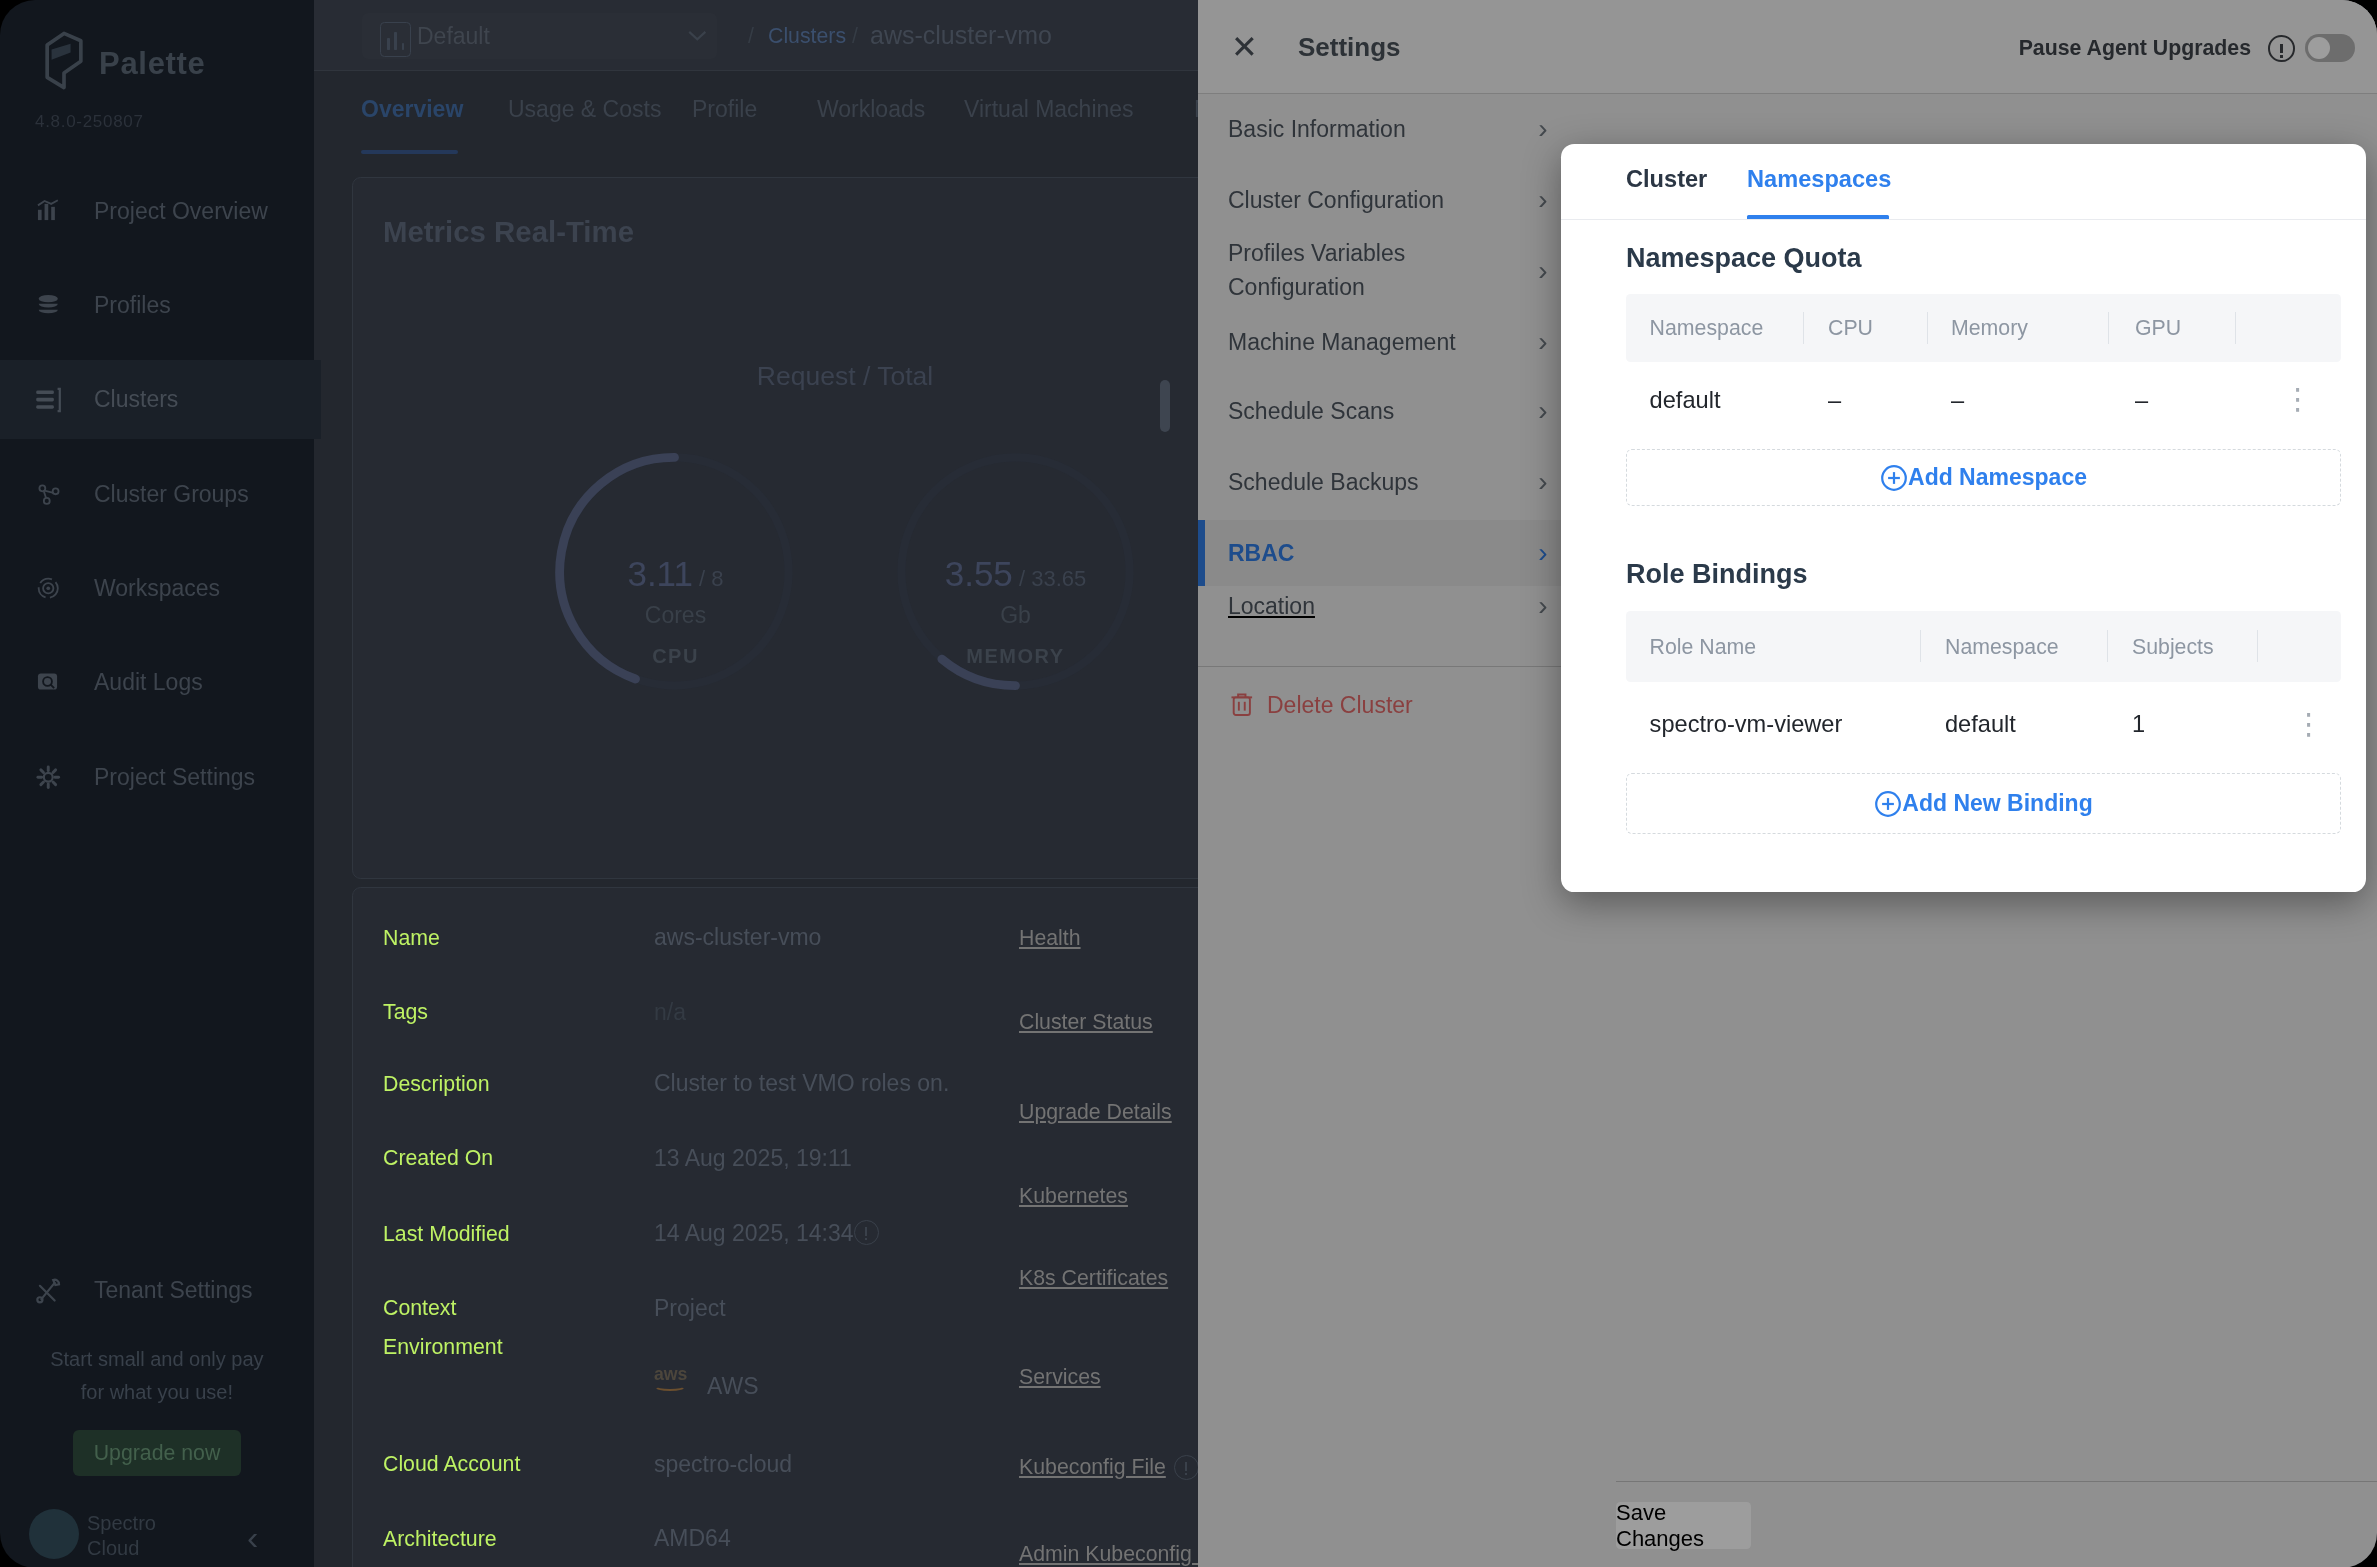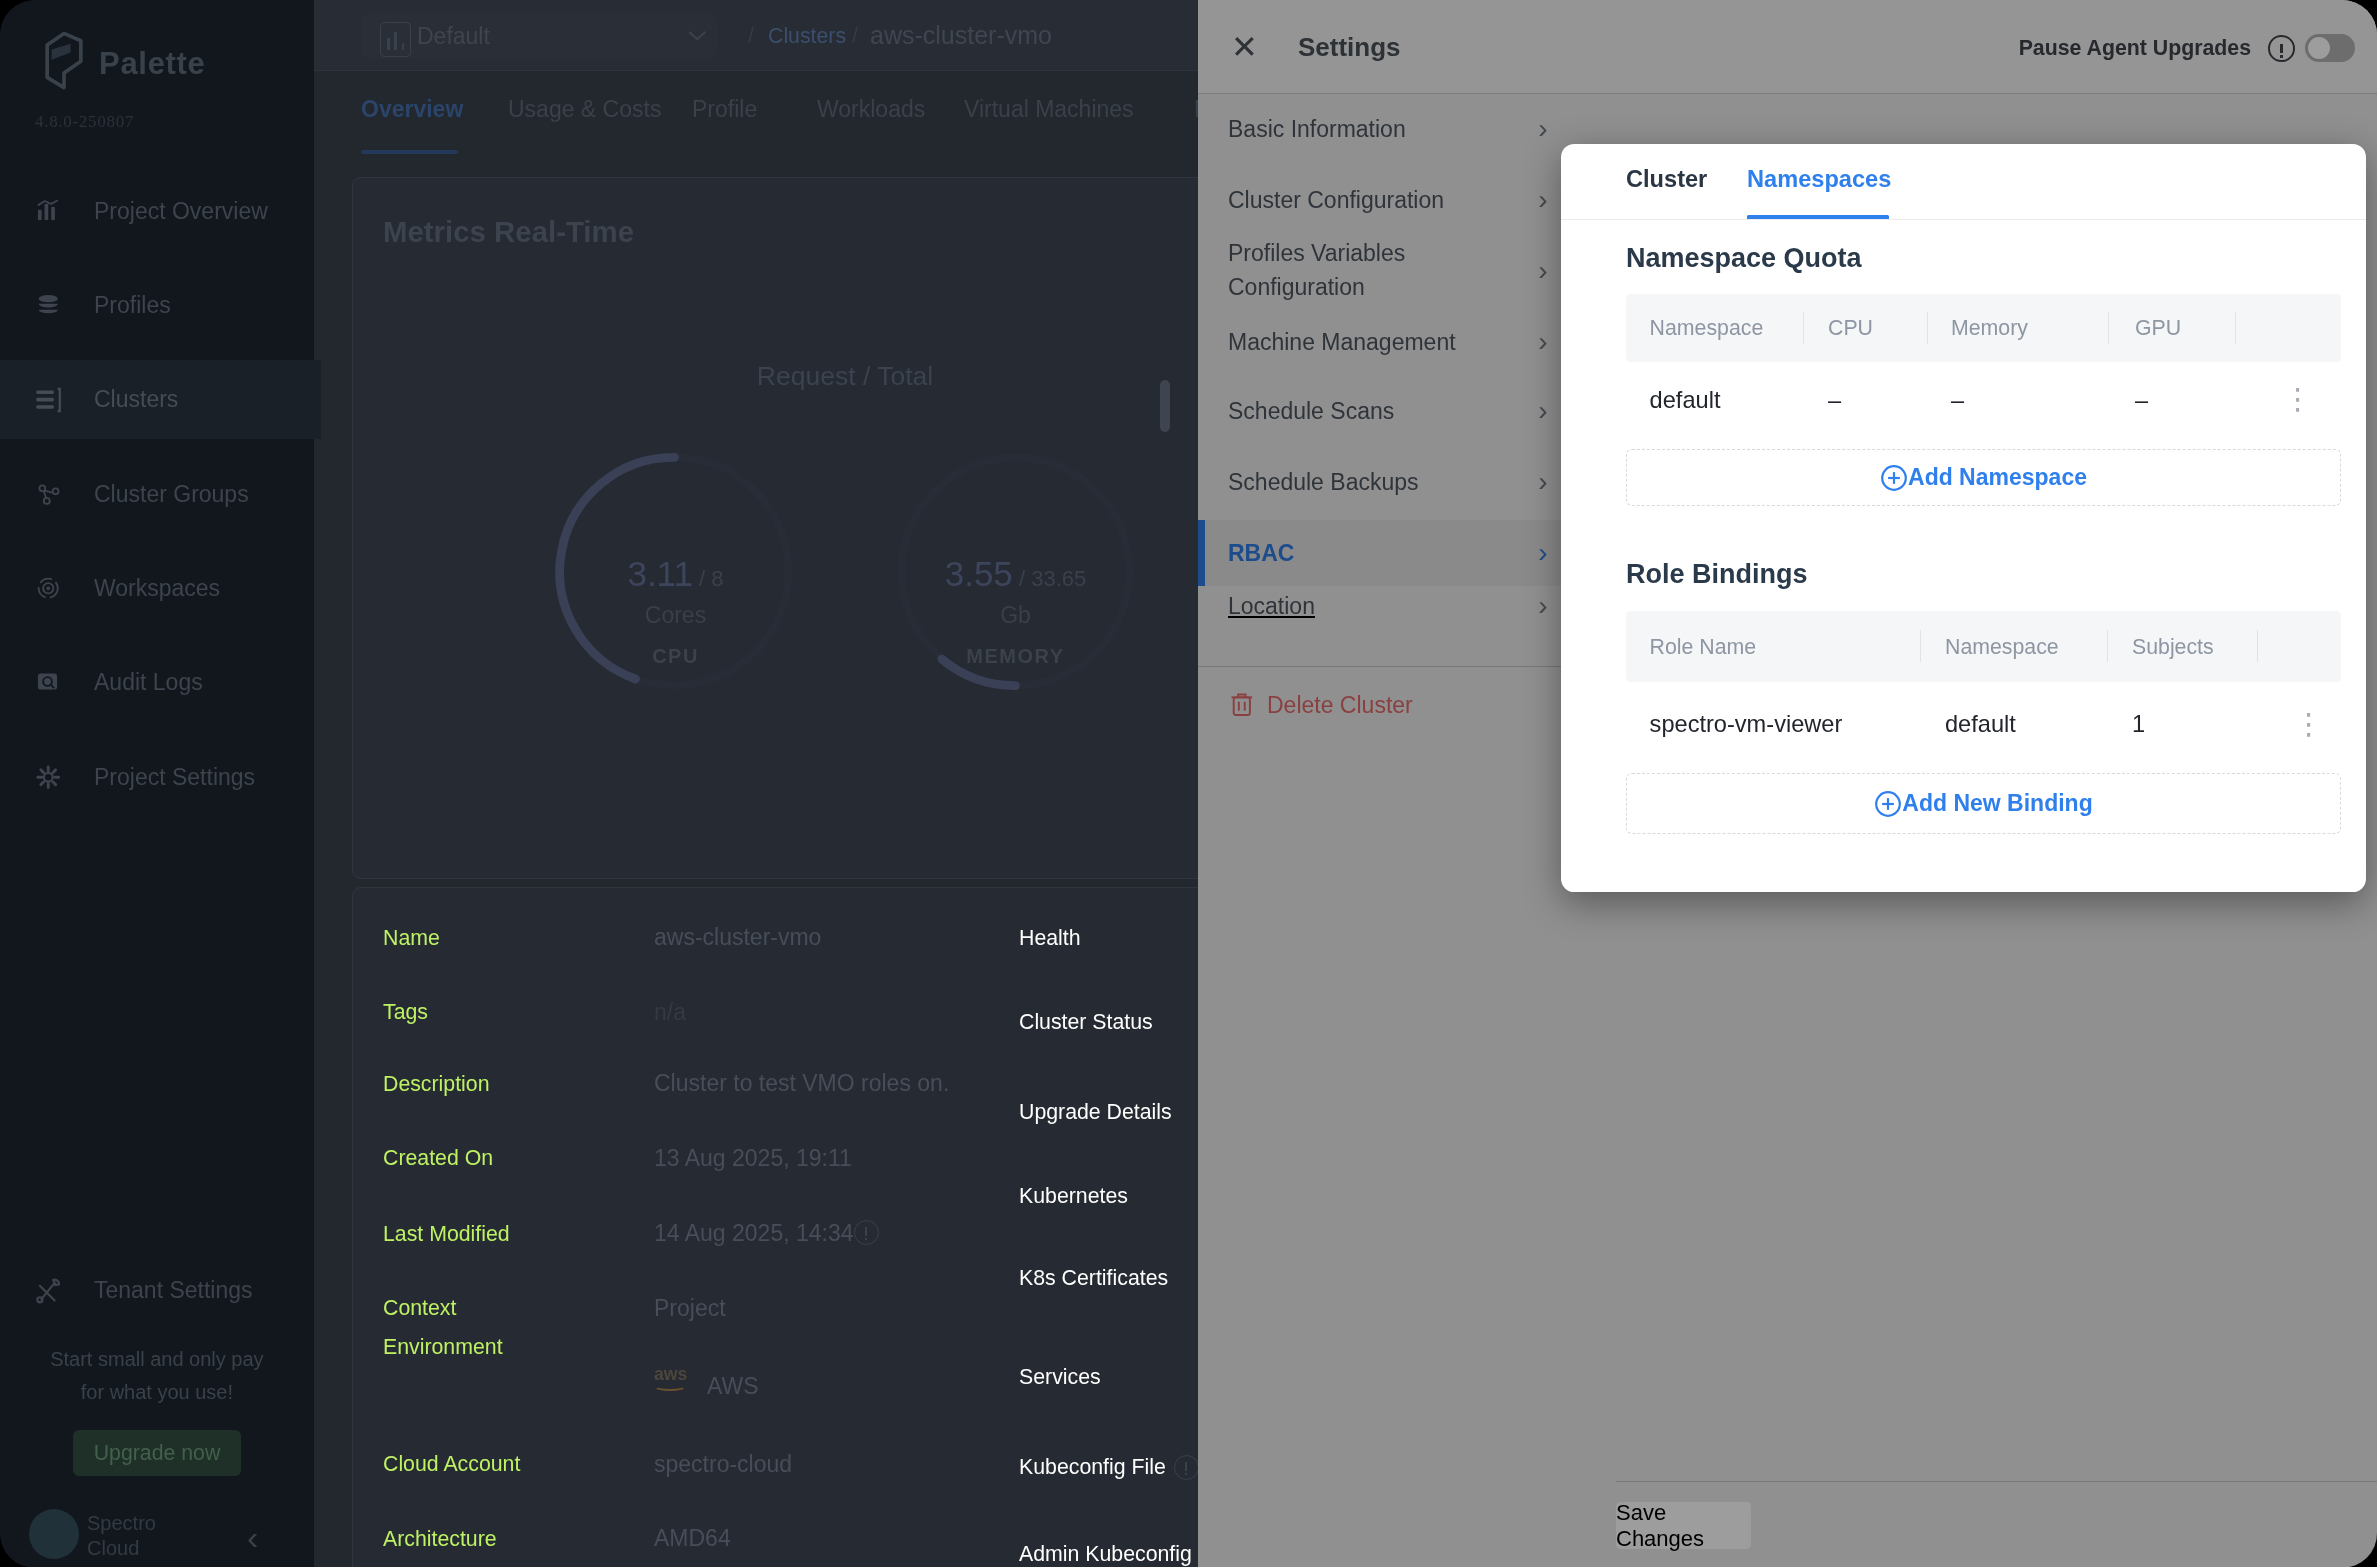--- a/index.html
+++ b/index.html
@@ -7,21 +7,21 @@
   #app{
     position:relative;width:2377px;height:1568px;background:#000;
     border-radius:35px;overflow:hidden;
     font-family:"Liberation Sans","DejaVu Sans",sans-serif;
   }
   .abs{position:absolute;}
 
   
   #sidebar{left:0;top:0;width:314px;height:1568px;background:#12171e;}
   .brand-name{left:99px;top:46px;font-size:31px;font-weight:600;color:#39414a;letter-spacing:0.7px;}
-  .version{left:35px;top:112px;font-size:17px;color:#2b313a;letter-spacing:0.7px;font-family:Liberation Serif, serif;}
+  .version{left:35px;top:112px;font-size:17px;color:#2b313a;letter-spacing:0.7px;}
   .side-item{left:0;width:321px;height:79px;display:flex;align-items:center;color:#3d444d;}
   .side-item .lbl{margin-left:94px;font-size:23px;}
   .side-item .ic{position:absolute;left:32px;width:32px;height:32px;display:flex;align-items:center;justify-content:center;}
   .side-active{background:#1a2028;}
   .promo{left:29.4px;width:255px;text-align:center;font-size:20px;color:#39414b;}
   .upgrade-btn{left:73px;top:1430px;width:168px;height:46px;border-radius:5.9px;background:#1e3027;
     display:flex;align-items:center;justify-content:center;font-size:21.3px;color:#43604c;}
   .avatar{left:29.4px;top:1509px;width:50px;height:50px;border-radius:50%;background:#20313a;}
   .orgline{left:87px;font-size:20px;color:#323a43;}
   .collapse{left:247px;top:1518px;font-size:34px;color:#39414b;}
@@ -43,21 +43,21 @@
   .metrics-title{left:383px;top:215px;font-size:29.4px;font-weight:700;color:#3c434f;}
   .req-total{left:661px;top:361px;width:368px;text-align:center;font-size:26.5px;color:#3b4250;}
   .gauge-num{width:339px;text-align:center;font-size:22px;color:#3a414d;}
   .gauge-num b{font-size:35px;font-weight:400;color:#3d455c;}
   .gauge-unit{width:339px;text-align:center;font-size:23px;color:#394049;}
   .gauge-cap{width:339px;text-align:center;font-size:20px;font-weight:700;color:#3b424b;letter-spacing:1.5px;}
   .scrollbar{left:1160px;top:380px;width:10.3px;height:52px;border-radius:5.2px;background:#3e4550;}
   .d-label{left:383px;font-size:21.3px;color:#bef264;}
   .d-value{left:654px;font-size:23px;color:#474e59;}
   .d-muted{color:#333a43;}
-  .s-label{left:1019px;font-size:21.3px;color:#ffffff;white-space:nowrap;}
+  .s-label{left:1019px;font-size:21.3px;color:#737373;white-space:nowrap;text-decoration:underline;}
   .info-dim{border:1.5px solid #3a414b;border-radius:50%;width:25px;height:25px;}
   .info-dim:after{content:"";position:absolute;left:10.3px;top:5.9px;width:2.2px;height:8.8px;background:#3a414b;}
   .info-dim:before{content:"";position:absolute;left:10.3px;top:17px;width:2.2px;height:2.2px;background:#3a414b;}
   .aws-logo{font-size:17.7px;font-weight:700;color:#4c463c;line-height:1;}
   .aws-smile{width:32px;height:8.8px;border:2.2px solid transparent;border-bottom-color:#6b4f2e;border-radius:50%;margin-top:-1.5px;}
 
   
   #modal{left:1198px;top:0;width:1179px;height:1568px;background:#909090;z-index:10;}
   #modal-header{left:1198px;top:0;width:1179px;height:94px;background:#959595;border-bottom:0.7px solid rgba(0,0,0,.15);z-index:11;}
   .modal-close{left:1231px;top:28px;font-size:32px;color:#2e3237;z-index:12;}

